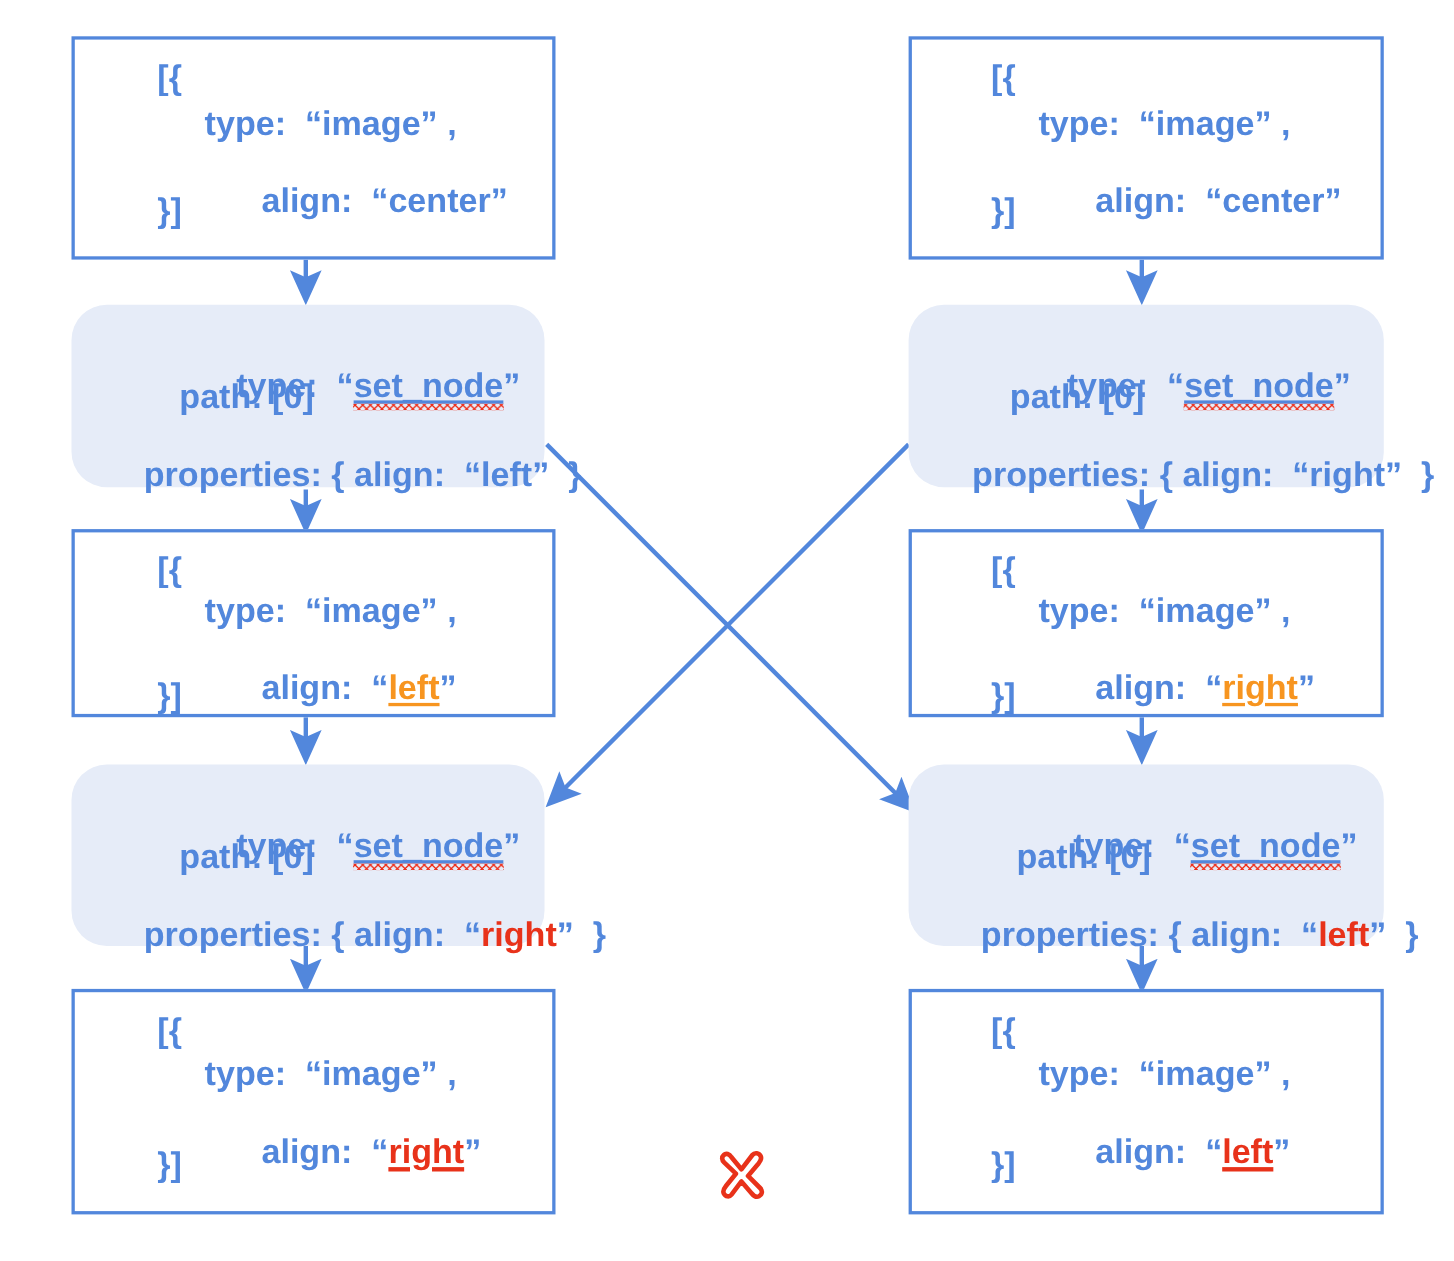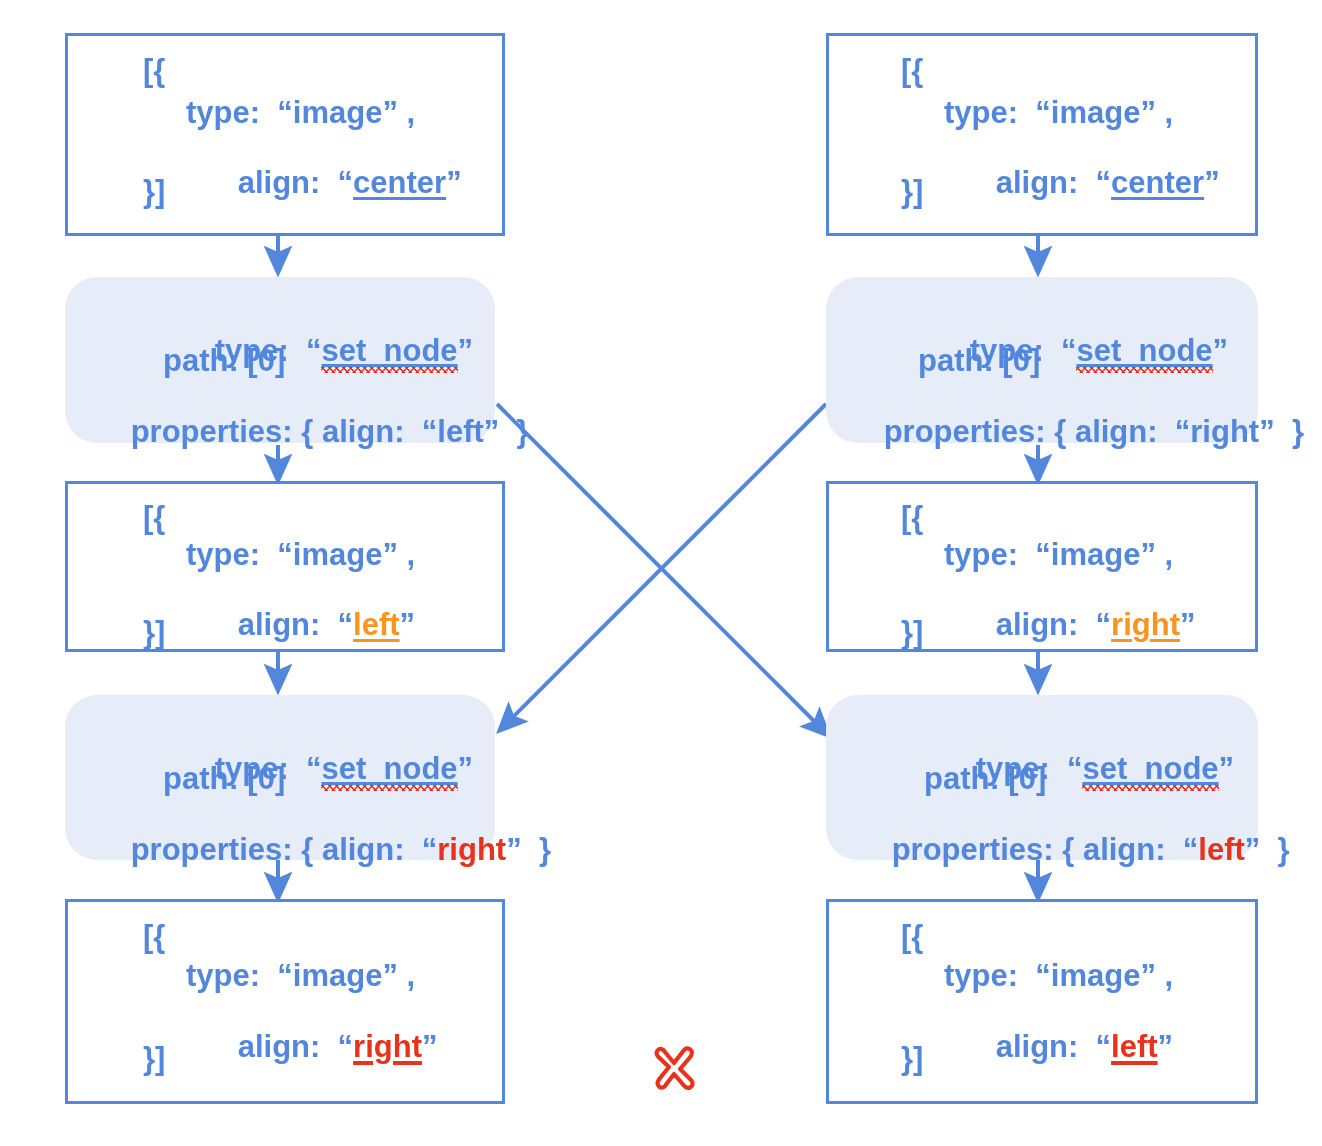--- a/index.html
+++ b/index.html
@@ -42,21 +42,21 @@
     font-weight: bold;
     font-size: 31px;
     line-height: 1;
   }
 
   
   .tok-blue   { color: #5287DC; }
   .tok-orange { color: #F79520; }
   .tok-red    { color: #E8321A; }
 
-  .u-blue   { text-decoration: underline; text-decoration-thickness: 3px; text-underline-offset: 4px; }
+  .u-blue   { text-decoration-thickness: 3px; text-underline-offset: 4px; }
   .u-orange { text-decoration: underline; text-decoration-color: #F79520; text-decoration-thickness: 3px; text-underline-offset: 4px; }
   .u-red    { text-decoration: underline; text-decoration-color: #E8321A; text-decoration-thickness: 4px; text-underline-offset: 4px; }
 
   
   .squiggle {
     position: relative;
     display: inline-block;
   }
   .squiggle::after {
     content: "";

